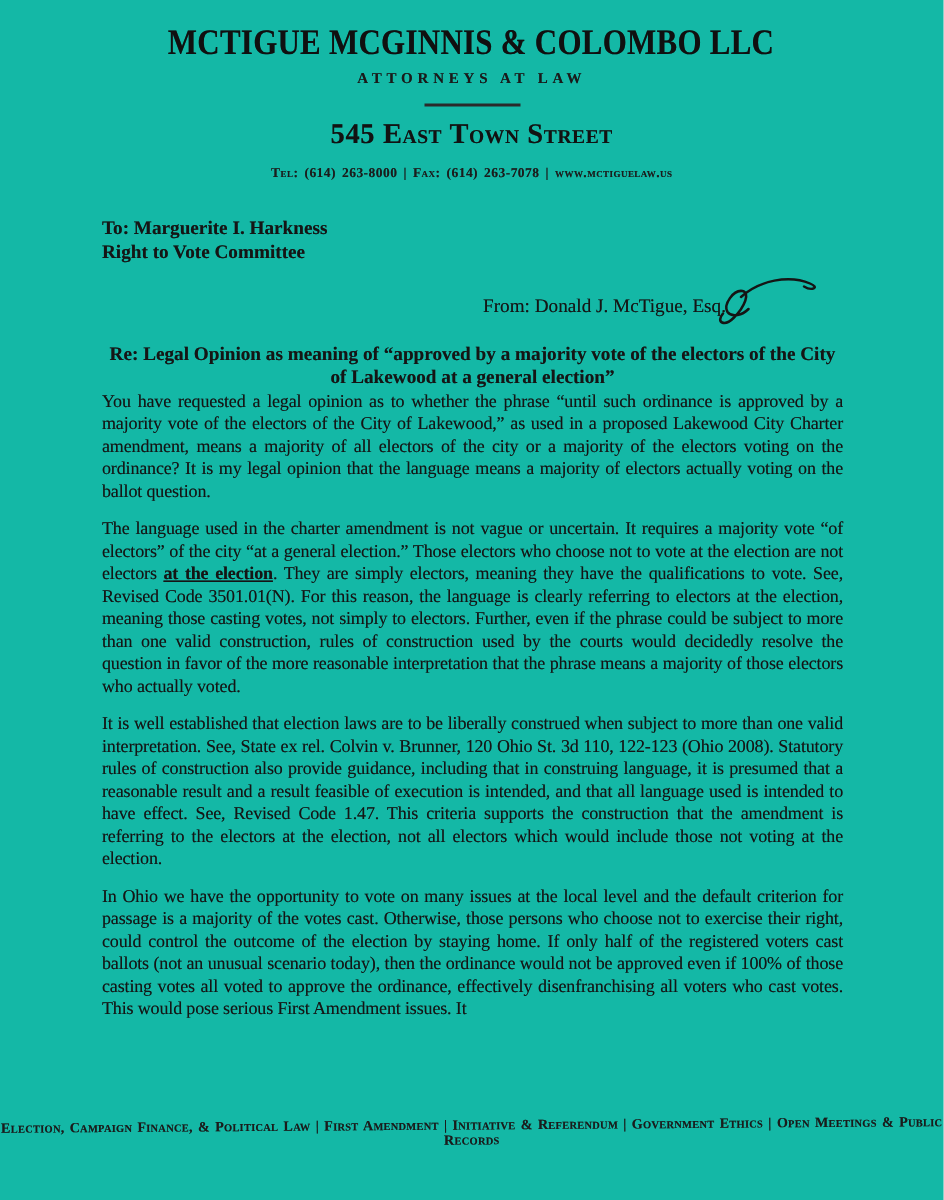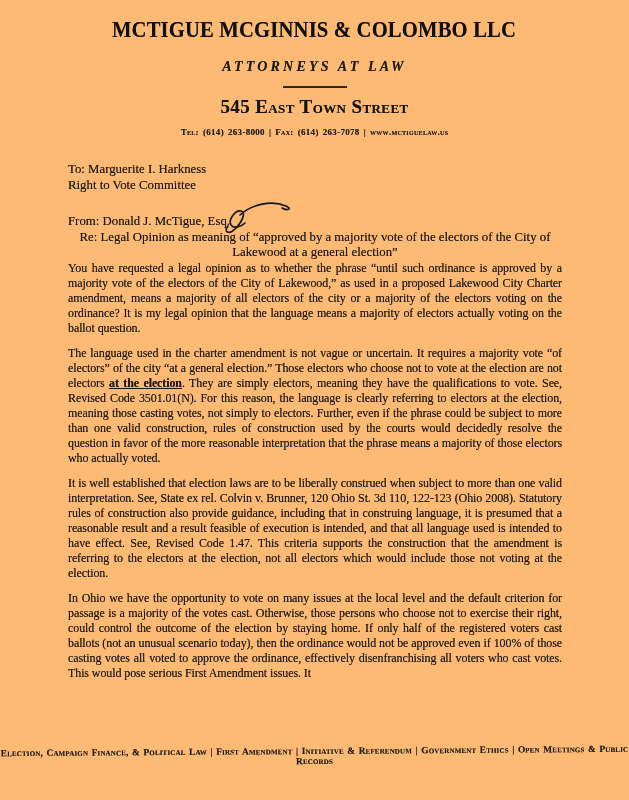--- a/index.html
+++ b/index.html
@@ -5,21 +5,21 @@
   html, body {
     margin: 0;
     padding: 0;
     background: #e8e8e8;
   }
   .page {
     position: relative;
     width: 629px;
     height: 800px;
     margin: 0 auto;
-    background: #fdba74;
+    background: #14b8a6;
     color: #151515;
     font-family: "Liberation Serif", "DejaVu Serif", serif;
     overflow: hidden;
     box-sizing: border-box;
     text-shadow: 0 0 0.3px rgba(20,20,20,0.55); 
   }
 
   
   .letterhead {
     text-align: center;
@@ -29,26 +29,25 @@
     display: inline-block;
     font-size: 24px;
     font-weight: 600;
     letter-spacing: 0.2px;
     transform: scaleX(0.86);
     transform-origin: center;
     white-space: nowrap;
     color: #101010;
   }
   .tagline {
-    margin-top: 16px;
-    font-size: 14px;
+    margin-top: 4px;
+    font-size: 10px;
     letter-spacing: 3.2px;
     font-weight: 600;
     color: #1a1a1a;
-    font-style: italic;
   }
   .header-divider {
     width: 64px;
     height: 0;
     border-top: 2px solid #2a2a2a;
     margin: 11px auto 12px auto;
   }
   .addr-line {
     font-variant: small-caps;
     font-size: 19px;
@@ -66,23 +65,23 @@
     font-weight: 600;
     color: #1c1c1c;
   }
 
   
   .memo {
     margin: 25px 67px 0 68px;
     font-size: 12.8px;
     line-height: 15.5px;
   }
-  .memo p { margin: 0; }
+  .memo p { margin: 0; font-weight: bold; }
   .to-block   { margin-bottom: 21px; }
-  .from-block { white-space: nowrap; }
+  .from-block { margin-bottom: 16px; white-space: nowrap; text-align: right; }
   .re-block   { max-width: 497px; text-align: center; }
   .date-block { margin-bottom: 25px; }
 
   .sig {
     display: inline-block;
     vertical-align: middle;
     margin: -16px 0 -8px -14px;
   }
 
   

